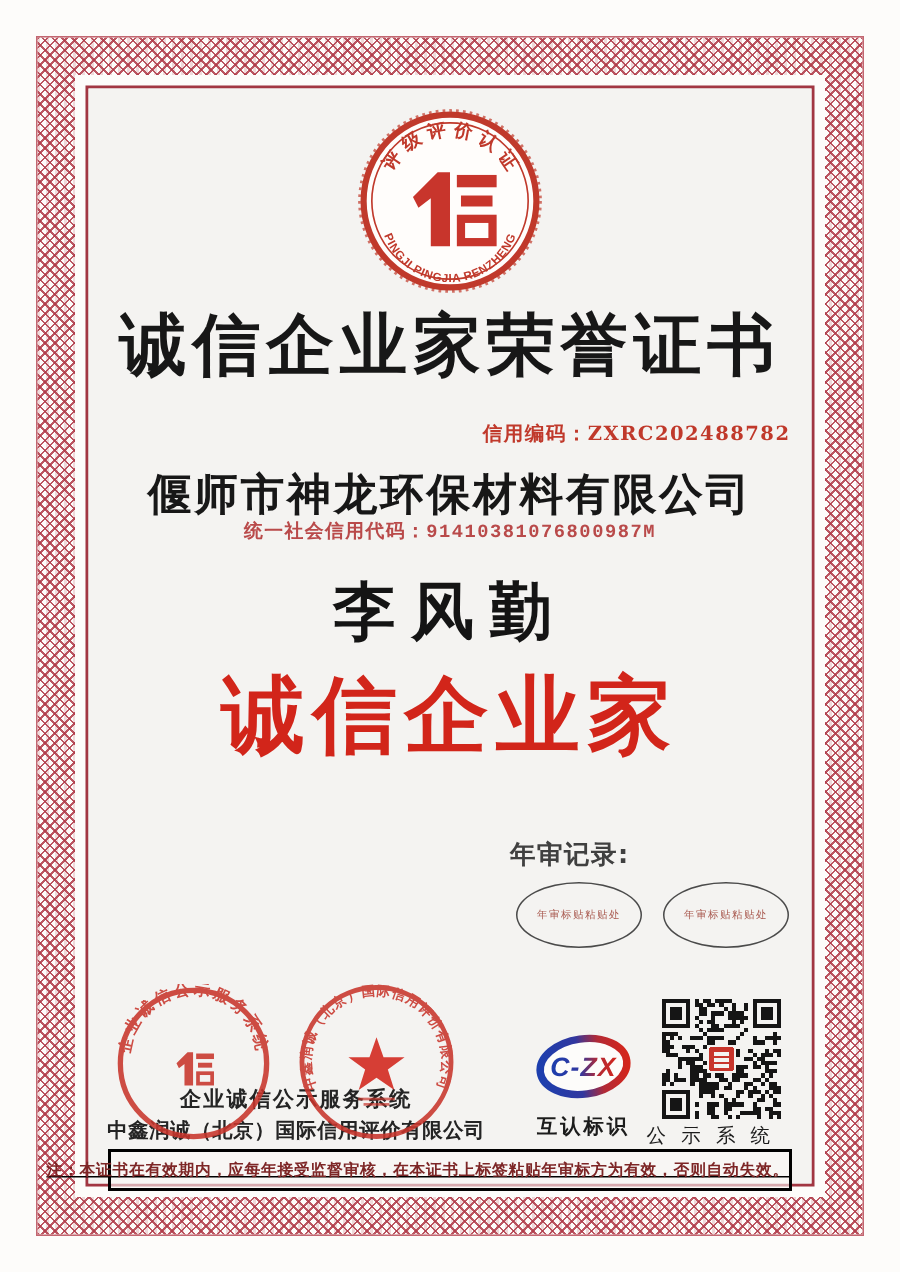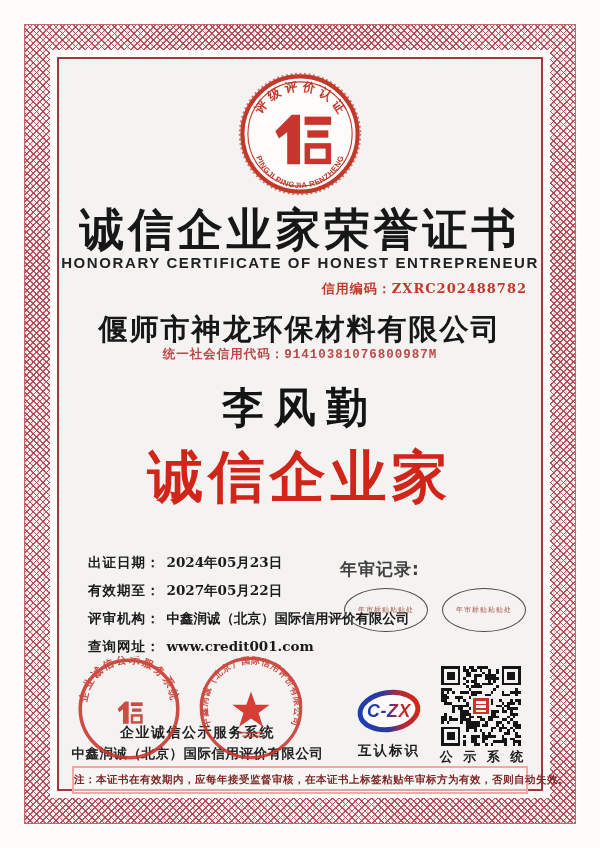--- a/index.html
+++ b/index.html
@@ -52,25 +52,25 @@
 
   .seal{position:absolute;opacity:.88;z-index:3;}
   .seal-left{left:76px;top:656px;}
   .seal-right{left:197px;top:654px;}
   .seal-top{left:236px;top:70px;}
 
   .czx{left:350px;top:684px;width:78px;text-align:center;}
   .czx-label{left:348px;top:742px;width:82px;text-align:center;font-size:13.5px;font-weight:bold;
              color:#1c1c1c;letter-spacing:2px;}
   .qr{left:441px;top:666px;}
-  .qr-label{left:431px;top:748px;width:104px;text-align:center;font-size:13px;font-weight:bold;
+  .qr-label{left:431px;top:748px;width:104px;text-align:left;font-size:13px;font-weight:normal;
             color:#1c1c1c;letter-spacing:3px;}
 
-  .note{left:72px;top:766px;width:452px;height:24px;border:2px solid #fca5a5;
-        display:flex;align-items:center;justify-content:flex-start;z-index:4;background:rgba(250,248,246,.6);}
+  .note{left:72px;top:766px;width:452px;height:24px;border:2px solid #000000;
+        display:flex;align-items:center;justify-content:flex-end;z-index:4;background:rgba(250,248,246,.6);text-decoration:underline;}
   .note span{font-size:10.5px;font-weight:bold;color:#7d2626;letter-spacing:0.5px;white-space:nowrap;}
 </style>
 </head>
 <body>
 
 <div class="cert">
   <div class="frame-band"></div>
   <div class="frame-gap"></div>
   <div class="frame-line"></div>
   <div class="paper"></div>
@@ -92,48 +92,33 @@
     <g fill="#c8352c">
       <path d="M43,67 L61,49 L70,49 L70,103 L56,103 L56,68 L47,75 Z"></path>
       <rect x="75" y="51" width="29" height="9"></rect>
       <rect x="78" y="66" width="23" height="8"></rect>
       <rect x="75" y="80" width="29" height="23"></rect>
       <rect x="81" y="86" width="17" height="11" fill="#fffdfb"></rect>
     </g>
   </svg>
 
   <div class="abs ctr title">诚信企业家荣誉证书</div>
-  <div class="abs ctr subtitle">HONORARY CERTIFICATE OF HONEST ENTREPRENEUR</div>
 
   <div class="abs credit-code">
     <span>信用编码：</span><span>ZXRC202488782</span>
   </div>
 
   <div class="abs ctr company">偃师市神龙环保材料有限公司</div>
   <div class="abs ctr uscc">
     <span>统一社会信用代码：</span><span>91410381076800987M</span>
   </div>
 
   <div class="abs ctr honor">诚信企业家</div>
   <div class="abs ctr person">李风勤</div>
 
-  <div class="abs info">
-    <div class="row">
-      <span class="lab">出证日期：</span><span class="val">2024年05月23日</span>
-    </div>
-    <div class="row">
-      <span class="lab">有效期至：</span><span class="val">2027年05月22日</span>
-    </div>
-    <div class="row">
-      <span class="lab">评审机构：</span><span class="val">中鑫润诚（北京）国际信用评价有限公司</span>
-    </div>
-    <div class="row">
-      <span class="lab">查询网址：</span><span class="val">www.credit001.com</span>
-    </div>
-  </div>
 
   <div class="abs annual-head">年审记录:</div>
   <div class="oval oval1">
     <span>年审标贴粘贴处</span>
   </div>
   <div class="oval oval2">
     <span>年审标贴粘贴处</span>
   </div>
 
   <div class="abs org-block">

